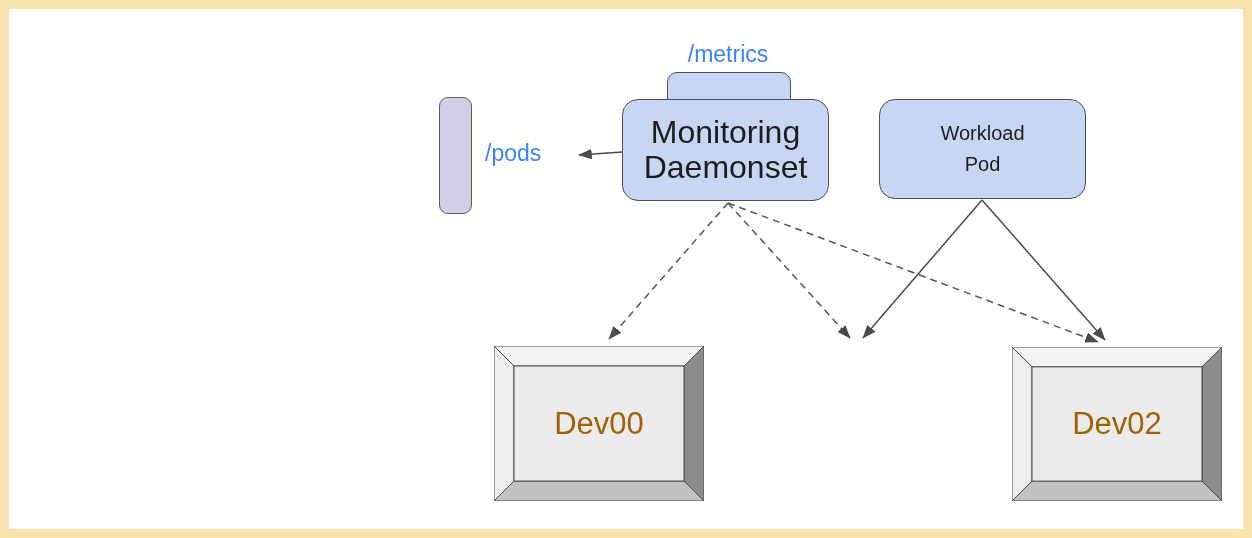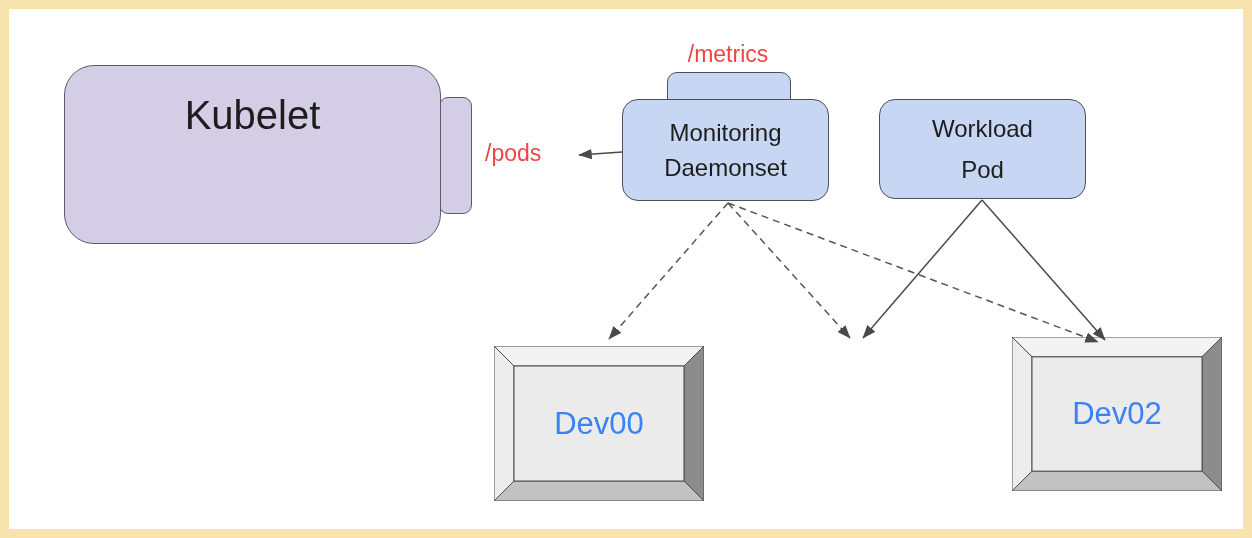--- a/index.html
+++ b/index.html
@@ -37,65 +37,62 @@
     z-index:1;
   }
   .md-tab{
     left:658px;top:63px;width:124px;height:40px;
     border-radius:10px;
     z-index:1;
   }
   .md-main{
     left:613px;top:90px;width:207px;height:102px;
     border-radius:16px;
-    font-size:24px;line-height:35px;
+    font-size:32px;line-height:35px;
     white-space:pre-line;
     z-index:2;
   }
   .wp-main{
     left:870px;top:90px;width:207px;height:100px;
     border-radius:16px;
-    font-size:24px;line-height:41px;
+    font-size:20px;line-height:31px;
     white-space:pre-line;
     z-index:2;
   }
   .endpoint-label{
     position:absolute;
-    font-size:23px;color:#ef4444;
+    font-size:23px;color:#3b82f6;
     z-index:4;
   }
   .metrics-label{left:657px;top:32px;width:124px;text-align:center;}
   .pods-label{left:476px;top:131px;}
 
   
   .devkey{position:absolute;z-index:2;}
   .devkey svg{position:absolute;left:0;top:0;}
   .devkey .key-label{
     position:absolute;inset:0;
     display:flex;align-items:center;justify-content:center;
-    font-size:31px;color:#3b82f6;
+    font-size:31px;color:#a16207;
   }
   .dev00{left:485px;top:337px;width:210px;height:155px;}
   .dev01{left:743px;top:340px;width:211px;height:153px;}
-  .dev02{left:1003px;top:328px;width:210px;height:154px;}
+  .dev02{left:1003px;top:338px;width:210px;height:154px;}
 
   .arrow-layer{
     position:absolute;left:0;top:0;width:1252px;height:538px;
     z-index:3;pointer-events:none;
   }
 </style>
 </head>
 <body>
 
 <div class="canvas">
 
   <div class="node purple kubelet-tab"></div>
-  <div class="node purple kubelet-main">
-    <span>Kubelet</span>
-  </div>
 
   <div class="endpoint-label metrics-label">/metrics</div>
   <div class="node blue md-tab"></div>
 
   <div class="node blue md-main">Monitoring
 Daemonset</div>
 
   <div class="node blue wp-main">Workload
 Pod</div>
 

